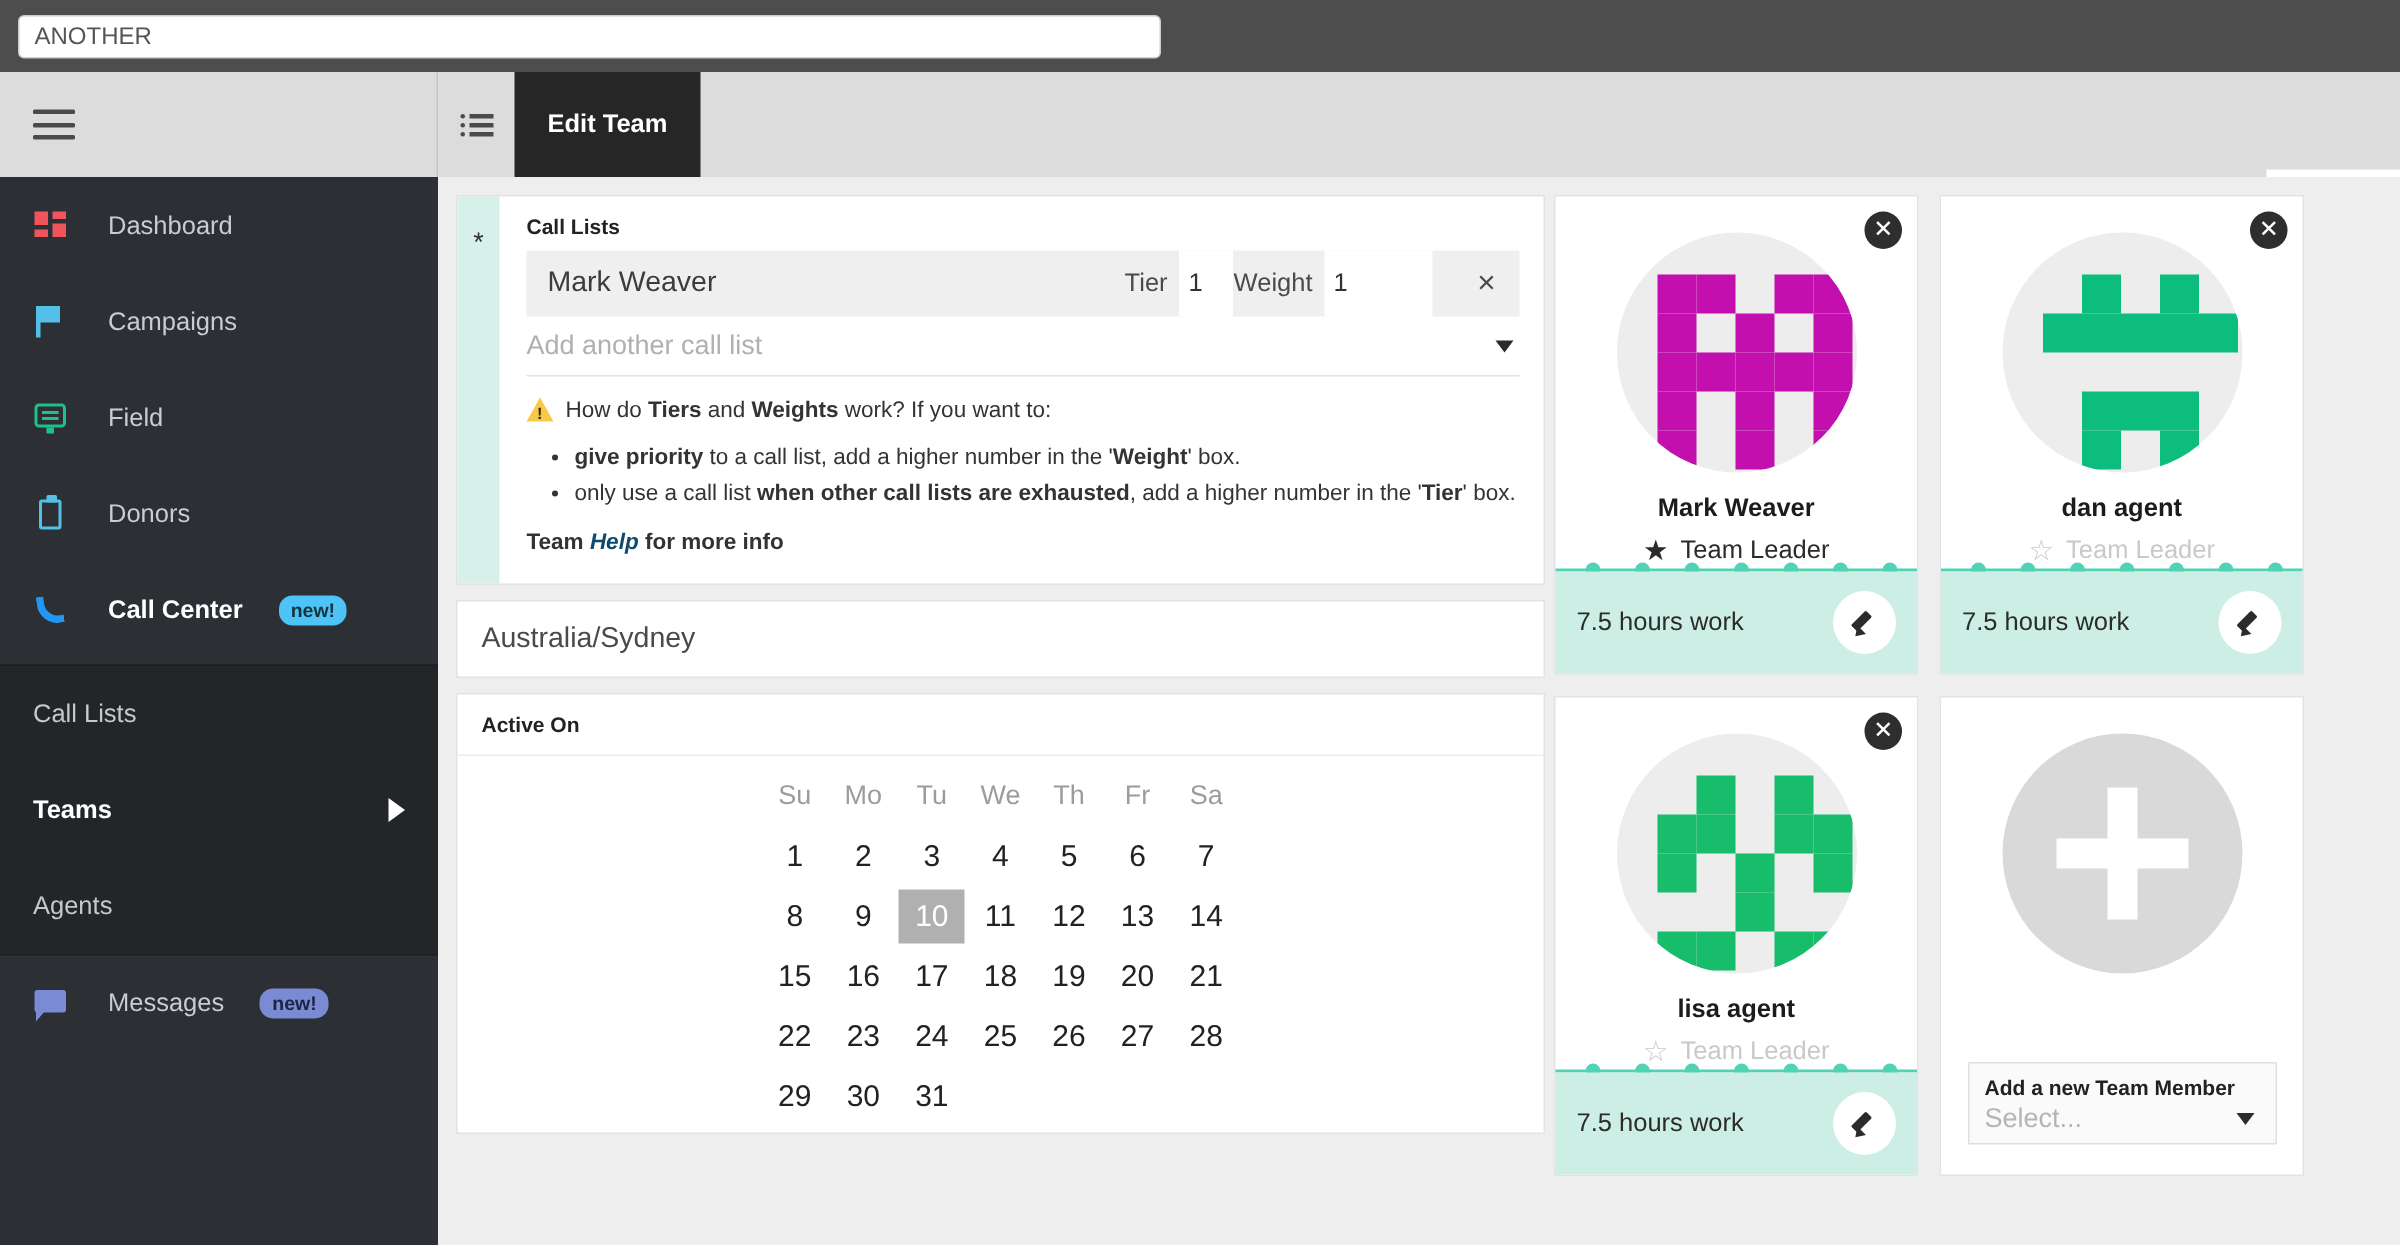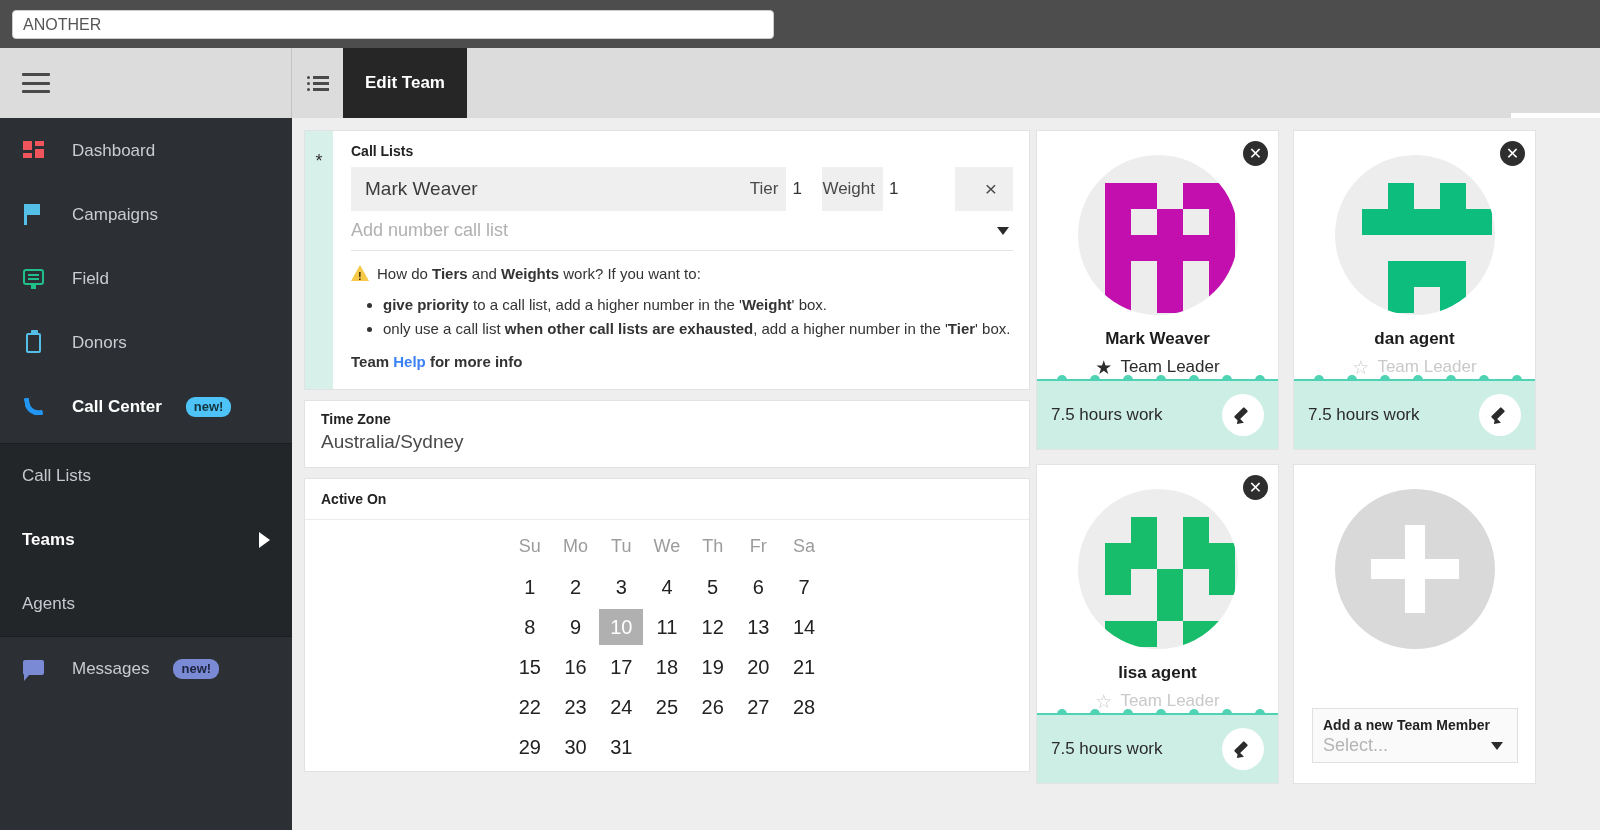--- a/index.html
+++ b/index.html
@@ -163,21 +163,21 @@
   .cl-help { margin-top: 12px; font-size: 15px; color: #333; line-height: 1.5; }
   .cl-help .warn-line { display: flex; gap: 8px; align-items: flex-start; }
   .tri { width: 0; height: 0; border-bottom: 16px solid #f7c948;
     border-left: 9px solid transparent; border-right: 9px solid transparent;
     position: relative; flex: none; margin-top: 2px; }
   .tri::after { content: "!"; position: absolute; left: -2px; top: 3px; font-size: 11px;
     font-weight: bold; color: #3a2d00; }
   .cl-help ul { margin: 8px 0 8px 32px; }
   .cl-help li { margin-bottom: 2px; }
   .cl-help .open-help { font-weight: bold; margin-top: 10px; }
-  .cl-help a { color: #3b82f6; text-decoration: none; }
+  .cl-help a { color: #0c4a6e; text-decoration: none; font-style: italic; }
 
   
   .tz { padding: 10px 16px 14px; }
   .tz-label { font-size: 14px; font-weight: bold; color: #222; }
   .tz-value { font-size: 19px; color: #4a4a4a; margin-top: 4px; }
 
   
   .ao-head { padding: 12px 16px; font-size: 14px; font-weight: bold; color: #222;
     border-bottom: 1px solid #ececec; }
   .cal { padding: 12px 0 4px; }
@@ -370,21 +370,21 @@
       <div class="cl-row">
         <span class="cl-name">Mark Weaver</span>
         <span class="cl-tier-label">Tier</span>
         <input class="cl-num" value="1" style="">
         <span class="cl-weight-label">Weight</span>
         <input class="cl-num wide" value="1" style="">
         <span class="cl-x">×</span>
       </div>
 
       <div class="cl-add">
-        <span>Add number call list</span>
+        <span>Add another call list</span>
         <span class="caret-down"></span>
       </div>
 
       <div class="cl-help">
         <div class="warn-line">
           <span class="tri"></span>
           <span>
             <span>How do </span><b>Tiers</b><span> and </span><b>Weights</b><span> work? If you want to:</span>
           </span>
         </div>
@@ -397,21 +397,20 @@
           </li>
         </ul>
         <div class="open-help">
           <span>Team </span><a href="#">Help</a><span> for more info</span>
         </div>
       </div>
     </div>
   </div>
 
   <div class="panel tz">
-    <div class="tz-label">Time Zone</div>
     <div class="tz-value">Australia/Sydney</div>
   </div>
 
   <div class="panel">
     <div class="ao-head">Active On</div>
     <div class="cal">
       <div class="cal-grid">
         <table>
           <thead>
               <tr id="cal-weekdays">

